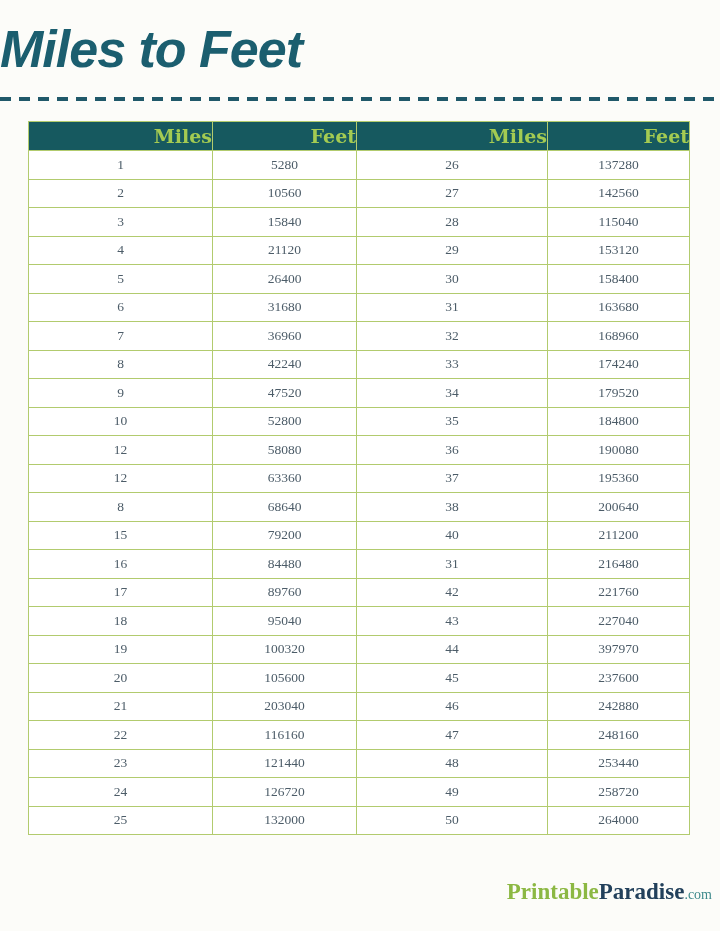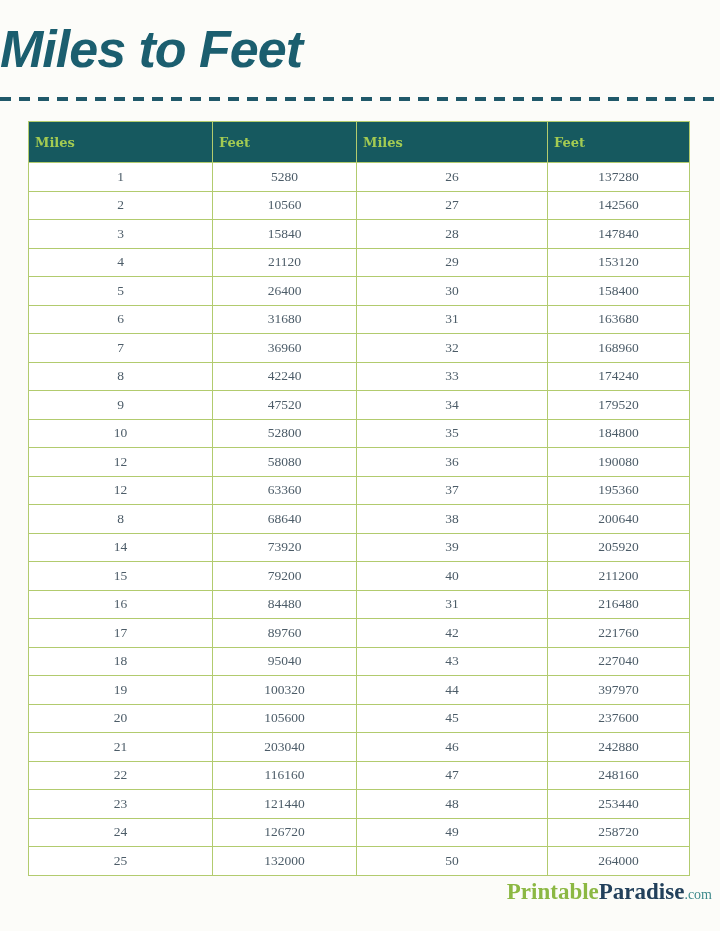--- a/index.html
+++ b/index.html
@@ -46,25 +46,25 @@
   }
   table.conversion col.c1 { width: 184px; }
   table.conversion col.c2 { width: 144px; }
   table.conversion col.c3 { width: 191px; }
   table.conversion col.c4 { width: 142px; }
   table.conversion th {
     background: var(--header-bg, #16595f);
     color: var(--header-text, #a4cb52);
     font-family: "DejaVu Serif", serif;
     font-weight: bold;
-    font-size: 13px;
+    font-size: 19px;
     height: 28px;
-    text-align: left;
+    text-align: right;
     border: 1px solid var(--border-color, #b2cb6e);
-    padding: 6px;
+    padding: 0;
   }
   table.conversion td {
     background: #ffffff;
     color: var(--cell-text, #4c5c68);
     font-family: "Liberation Serif", serif;
     font-size: 13.5px;
     height: 27.5px;
     text-align: center;
     vertical-align: middle;
     border: 1px solid var(--border-color, #b2cb6e);
@@ -126,21 +126,21 @@
         <tr>
           <td>2</td>
           <td>10560</td>
           <td>27</td>
           <td>142560</td>
         </tr>
         <tr>
           <td>3</td>
           <td>15840</td>
           <td>28</td>
-          <td>147840</td>
+          <td>115040</td>
         </tr>
         <tr>
           <td>4</td>
           <td>21120</td>
           <td>29</td>
           <td>153120</td>
         </tr>
         <tr>
           <td>5</td>
           <td>26400</td>
@@ -189,26 +189,20 @@
           <td>37</td>
           <td>195360</td>
         </tr>
         <tr>
           <td>8</td>
           <td>68640</td>
           <td>38</td>
           <td>200640</td>
         </tr>
         <tr>
-          <td>14</td>
-          <td>73920</td>
-          <td>39</td>
-          <td>205920</td>
-        </tr>
-        <tr>
           <td>15</td>
           <td>79200</td>
           <td>40</td>
           <td>211200</td>
         </tr>
         <tr>
           <td>16</td>
           <td>84480</td>
           <td>31</td>
           <td>216480</td>

